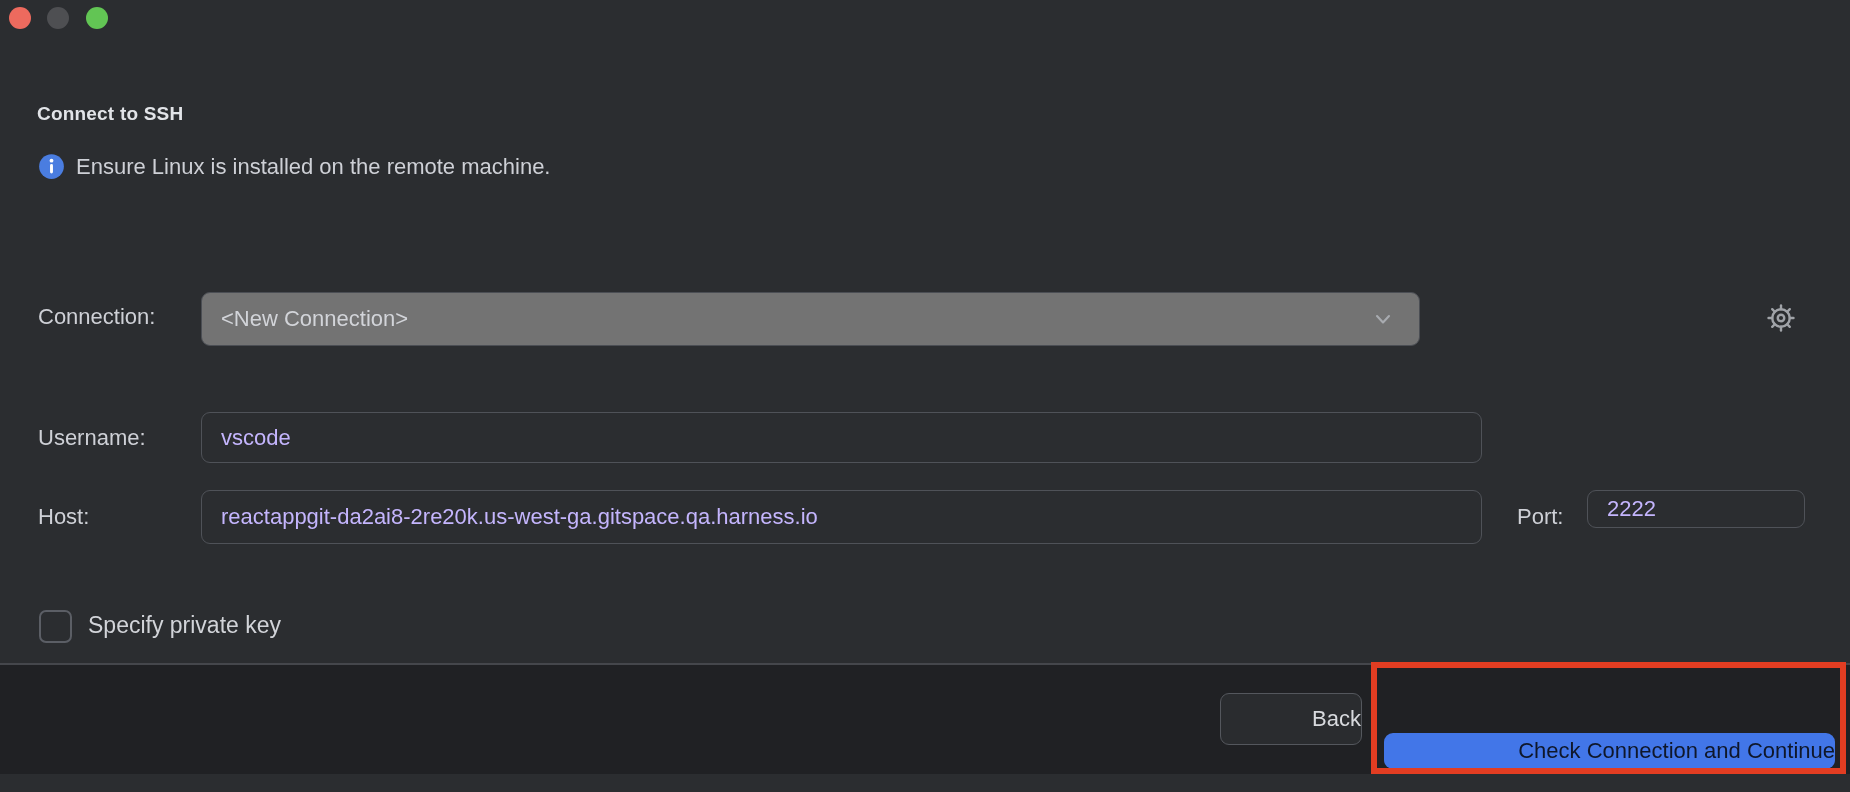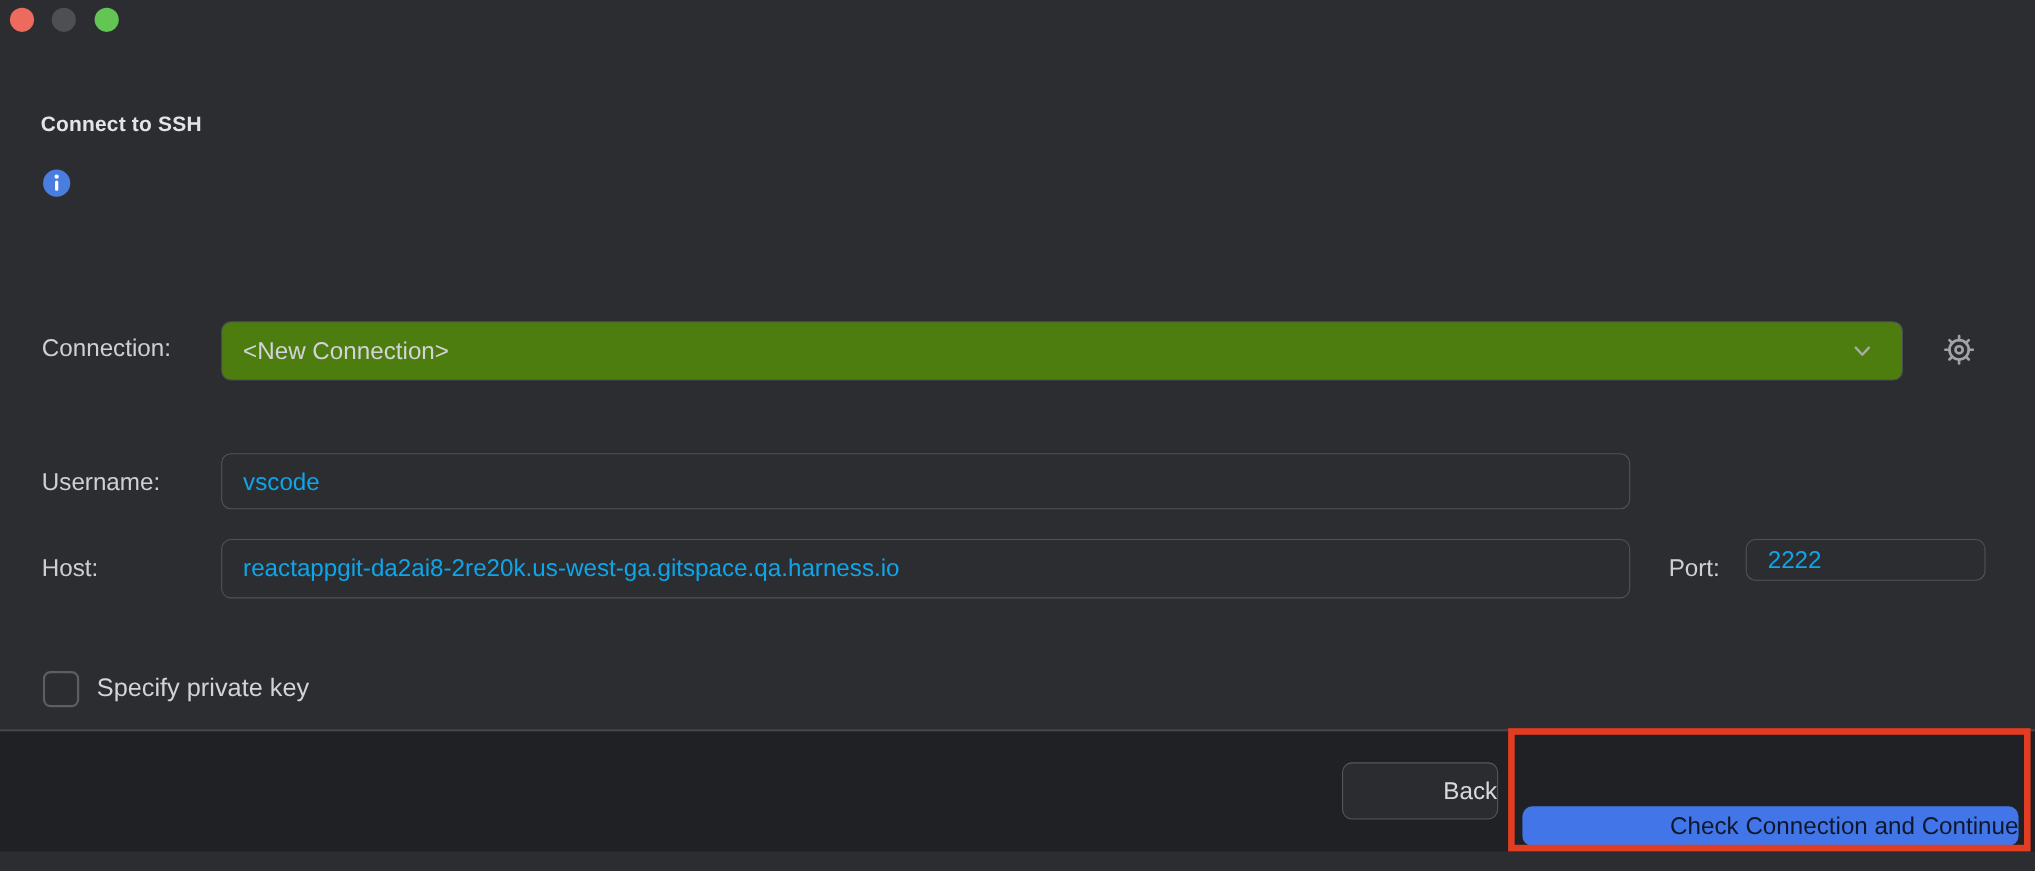--- a/index.html
+++ b/index.html
@@ -19,26 +19,26 @@
 
   
   .page-title{left:37px;top:99px;font-size:19px;line-height:30px;font-weight:bold;color:#e2e4e8;letter-spacing:.2px;}
   .info-icon{left:38px;top:153px;width:27px;height:27px;}
   .info-text{left:76px;top:152px;width:1720px;font-size:22px;line-height:30px;color:#ced0d6;}
 
   
   .form-label{font-size:22px;line-height:26px;color:#ced0d6;}
   .field{
     box-sizing:border-box;background:transparent;border:1.5px solid #4f5258;border-radius:9px;
-    color:#0ea5e9;font-size:22px;font-family:"Liberation Sans",sans-serif;
+    color:#c4b5fd;font-size:22px;font-family:"Liberation Sans",sans-serif;
     padding:0 19px;outline:none;
   }
   .combo{
-    box-sizing:border-box;left:201px;top:292px;width:1529px;height:54px;
-    background:#4d7c0f;border:1px solid #4b4e54;border-radius:9px;
+    box-sizing:border-box;left:201px;top:292px;width:1219px;height:54px;
+    background:#737373;border:1px solid #4b4e54;border-radius:9px;
     display:flex;align-items:center;padding:0 19px;color:#d2d4d9;font-size:22px;cursor:default;
   }
   .combo .chev{margin-left:auto;margin-right:4px;}
   .checkbox{
     box-sizing:border-box;left:39px;top:610px;width:33px;height:33px;
     border:2px solid #5b5e65;border-radius:7px;background:transparent;cursor:pointer;
   }
   .checkbox-label{left:88px;top:612px;font-size:23px;color:#d2d4d9;}
 
   
@@ -63,20 +63,21 @@
 <div class="abs traffic tl-zoom"></div>
 
 <div class="abs page-title">Connect to SSH</div>
 
 <svg class="abs info-icon" viewBox="0 0 24 24">
   <circle cx="12" cy="12" r="11" fill="#4a7de0"></circle>
   <circle cx="12" cy="6.8" r="1.7" fill="#ffffff"></circle>
   <rect x="10.7" y="9.8" width="2.6" height="8.4" rx="1.3" fill="#ffffff"></rect>
 </svg>
 <div class="abs info-text">
+  <div>Ensure Linux is installed on the remote machine.</div>
 </div>
 
 <div class="abs form-label" style="left:38px;top:304px;">Connection:</div>
 <div class="abs combo">
   <span>&lt;New Connection&gt;</span>
   <svg class="chev" width="26" height="26" viewBox="0 0 26 26">
     <polyline points="7,10 13,16.5 19,10" fill="none" stroke="#a8abb0" stroke-width="2.1" stroke-linecap="round" stroke-linejoin="round"></polyline>
   </svg>
 </div>
 <svg class="abs" style="left:1764px;top:301px;" width="34" height="34" viewBox="0 0 24 24">

